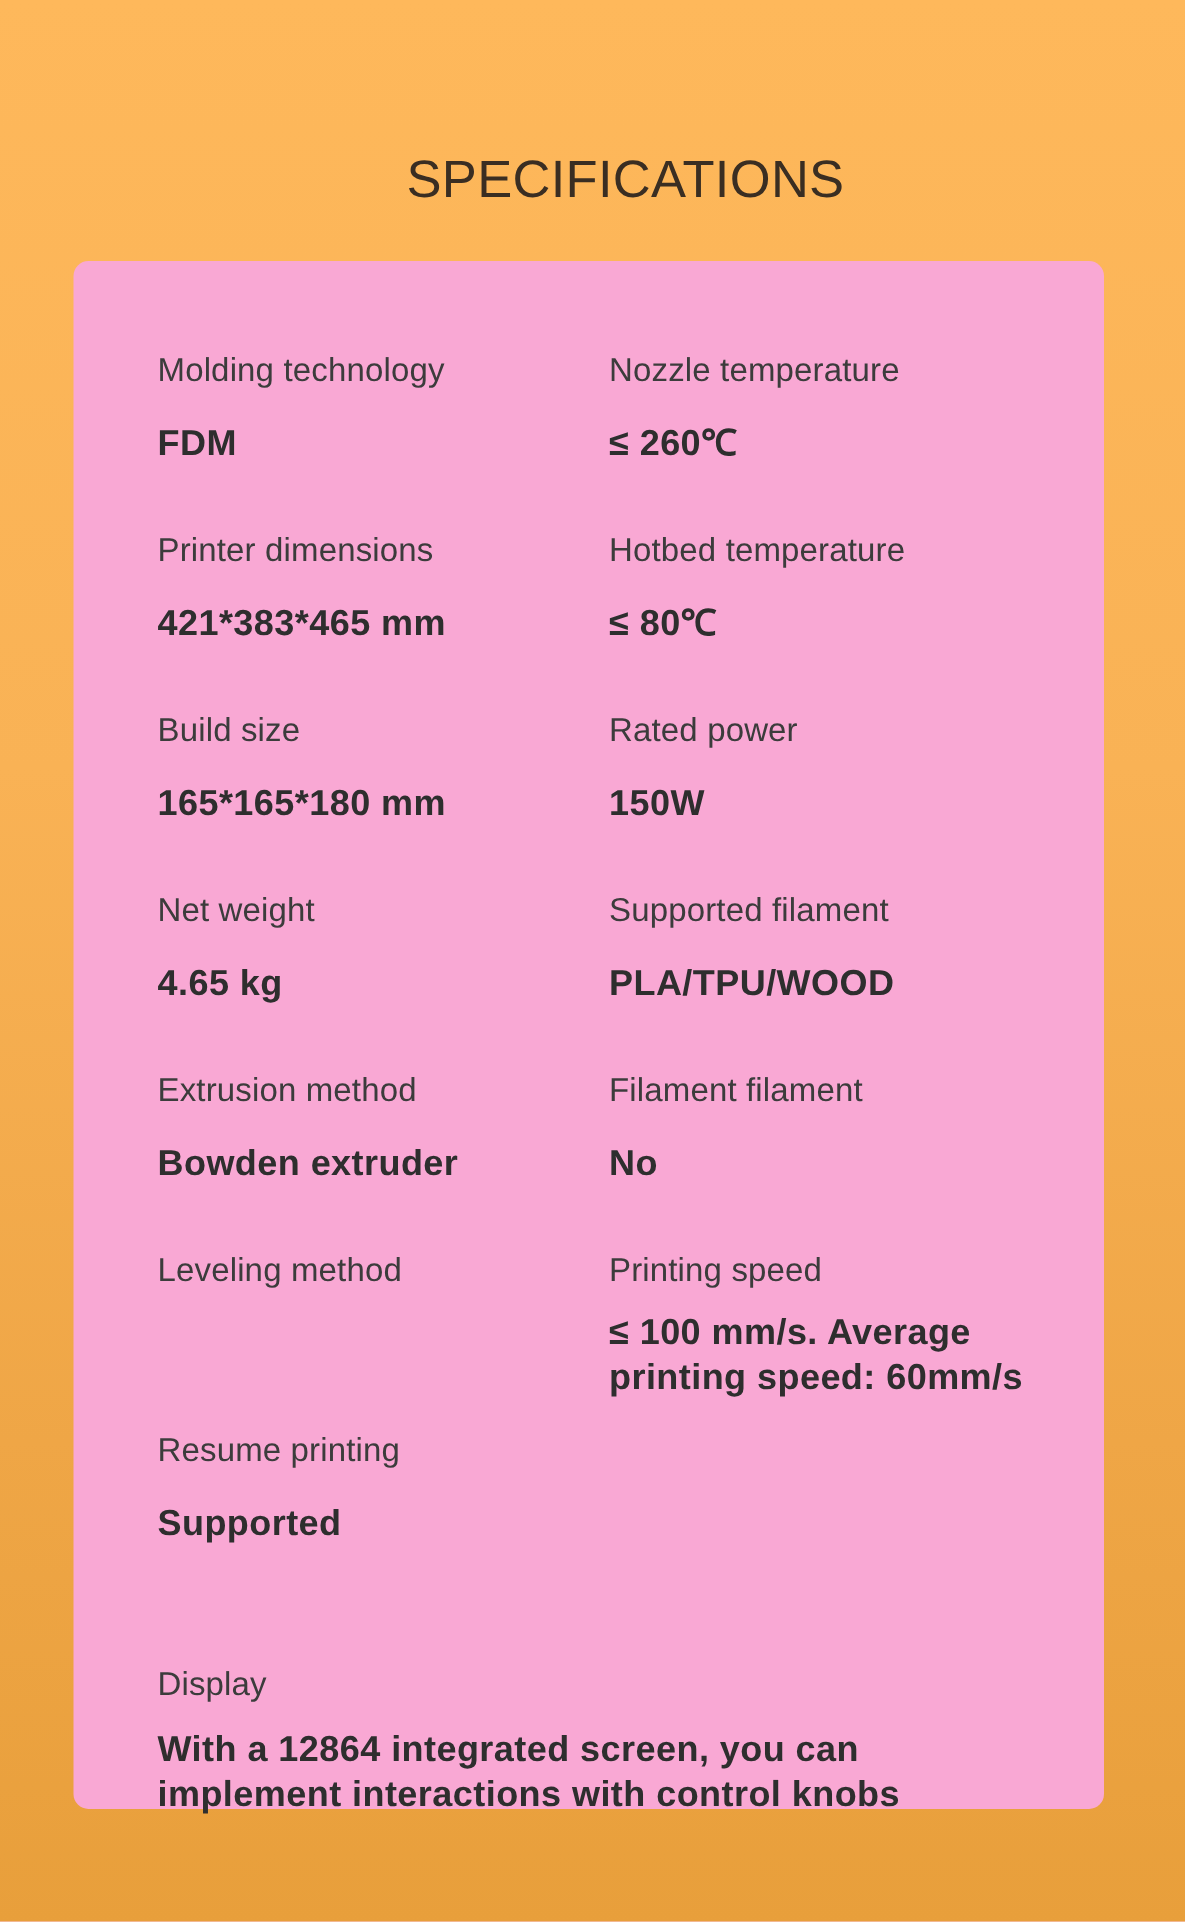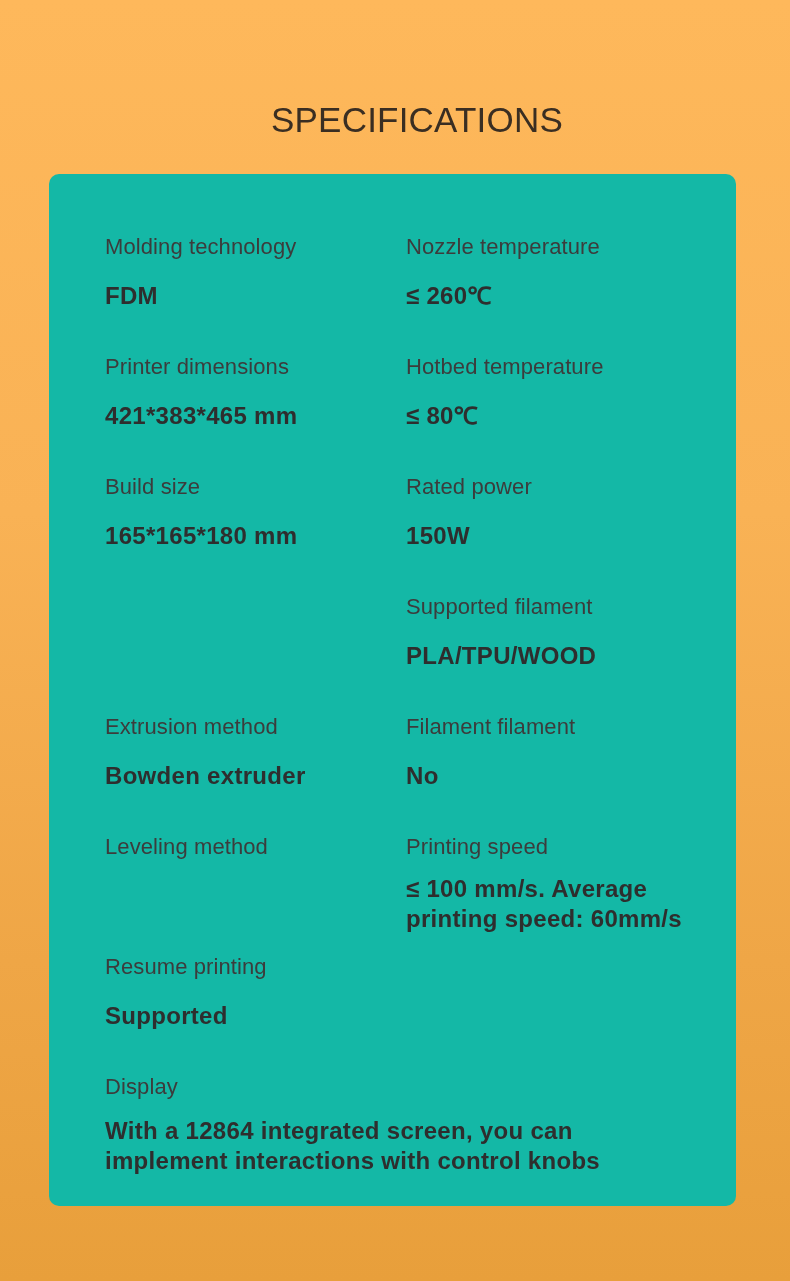--- a/index.html
+++ b/index.html
@@ -26,21 +26,21 @@
       letter-spacing: 0.2px;
       line-height: 42px;
       margin-left: 44px;
     }
     .card {
       position: absolute;
       left: 49px;
       top: 174px;
       width: 687px;
       height: 1032px;
-      background: #14b8a6;
+      background: #f9a8d4;
       border-radius: 10px;
     }
     .spec {
       position: absolute;
       width: 320px;
     }
     .spec .label {
       font-size: 22px;
       font-weight: 400;
       color: #3C3C3C;
@@ -56,20 +56,21 @@
       margin-top: 21px;
       letter-spacing: 0.3px;
       white-space: nowrap;
     }
     .spec .value.multi {
       white-space: normal;
       line-height: 30px;
     }
     .spec.wide {
       width: 600px;
+      margin-top: 36px;
     }
     .spec.wide .value {
       white-space: normal;
       margin-top: 16px;
     }
   </style>
 </head>
 <body>
 
 <h1 class="page-title">SPECIFICATIONS</h1>
@@ -96,20 +97,24 @@
 
   <div class="spec" style="left:56px; top:300px;">
     <div class="label">Build size</div>
     <div class="value">165*165*180 mm</div>
   </div>
   <div class="spec" style="left:357px; top:300px;">
     <div class="label">Rated power</div>
     <div class="value">150W</div>
   </div>
 
+  <div class="spec" style="left:56px; top:420px;">
+    <div class="label">Net weight</div>
+    <div class="value">4.65 kg</div>
+  </div>
   <div class="spec" style="left:357px; top:420px;">
     <div class="label">Supported filament</div>
     <div class="value">PLA/TPU/WOOD</div>
   </div>
 
   <div class="spec" style="left:56px; top:540px;">
     <div class="label">Extrusion method</div>
     <div class="value">Bowden extruder</div>
   </div>
   <div class="spec" style="left:357px; top:540px;">

